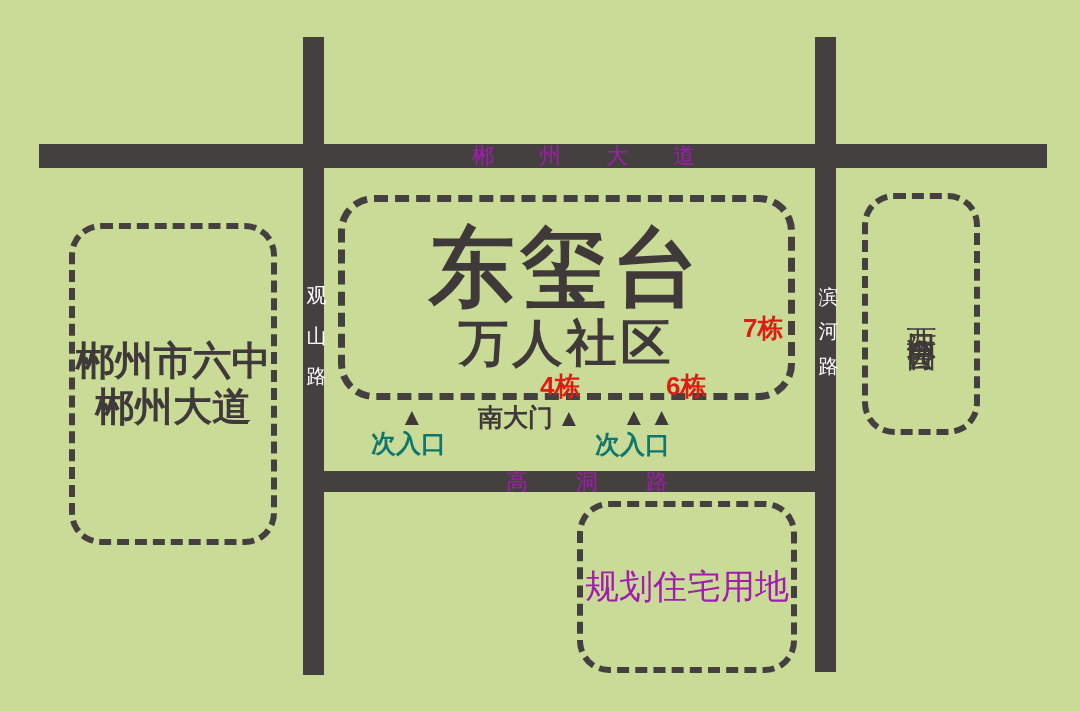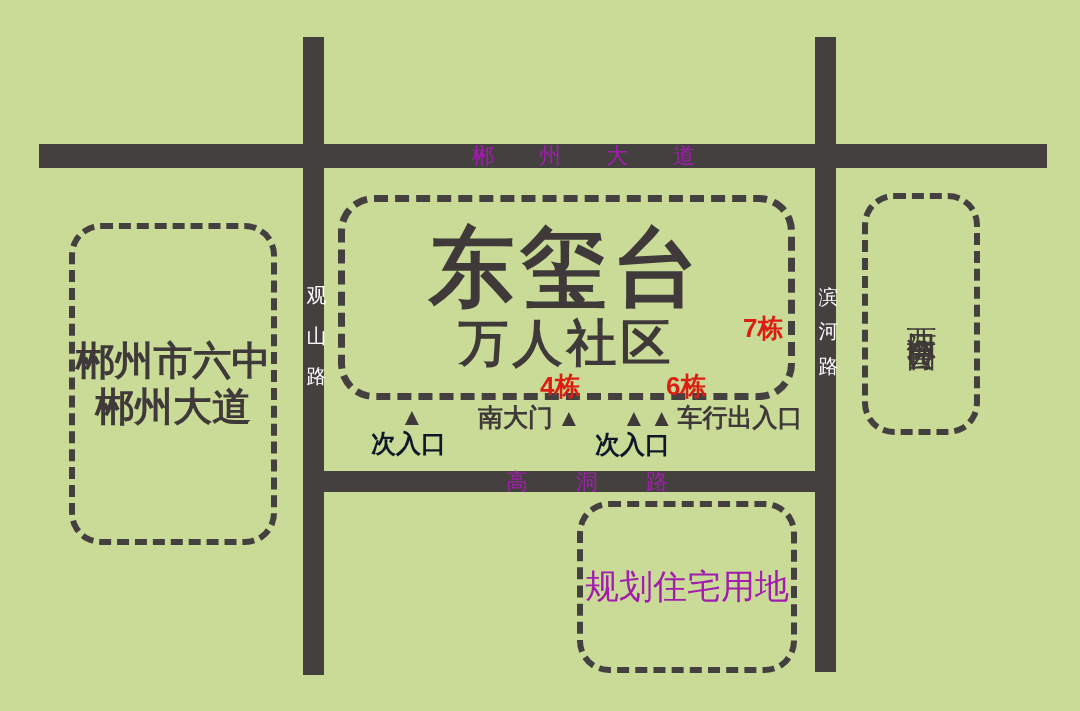--- a/index.html
+++ b/index.html
@@ -138,21 +138,21 @@
   .tri {
     color: #3f3a39;
     font-size: 24px;
     line-height: 1;
   }
   .tri-abs { position: absolute; }
   .tri-1 { left: 400px; top: 405px; }
 
   .entrance-label {
     position: absolute;
-    color: #0f172a;
+    color: #0f766e;
     font-size: 25px;
     font-weight: 700;
     line-height: 1;
     white-space: nowrap;
   }
   .secondary-1 { left: 371px; top: 431px; }
   .secondary-2 { left: 595px; top: 432px; }
 
   .entrance-row {
     position: absolute;
@@ -214,18 +214,17 @@
   <div class="entrance-label secondary-1">次入口</div>
 
   <div class="entrance-row row-south-gate">
     <span class="row-text">南大门</span>
     <span class="tri">▲</span>
   </div>
 
   <div class="entrance-row row-vehicle">
     <span class="tri">▲</span>
     <span class="tri">▲</span>
-    <span class="row-text">车行出入口</span>
   </div>
 
   <div class="entrance-label secondary-2">次入口</div>
 
 </div>
 
 </body></html>

